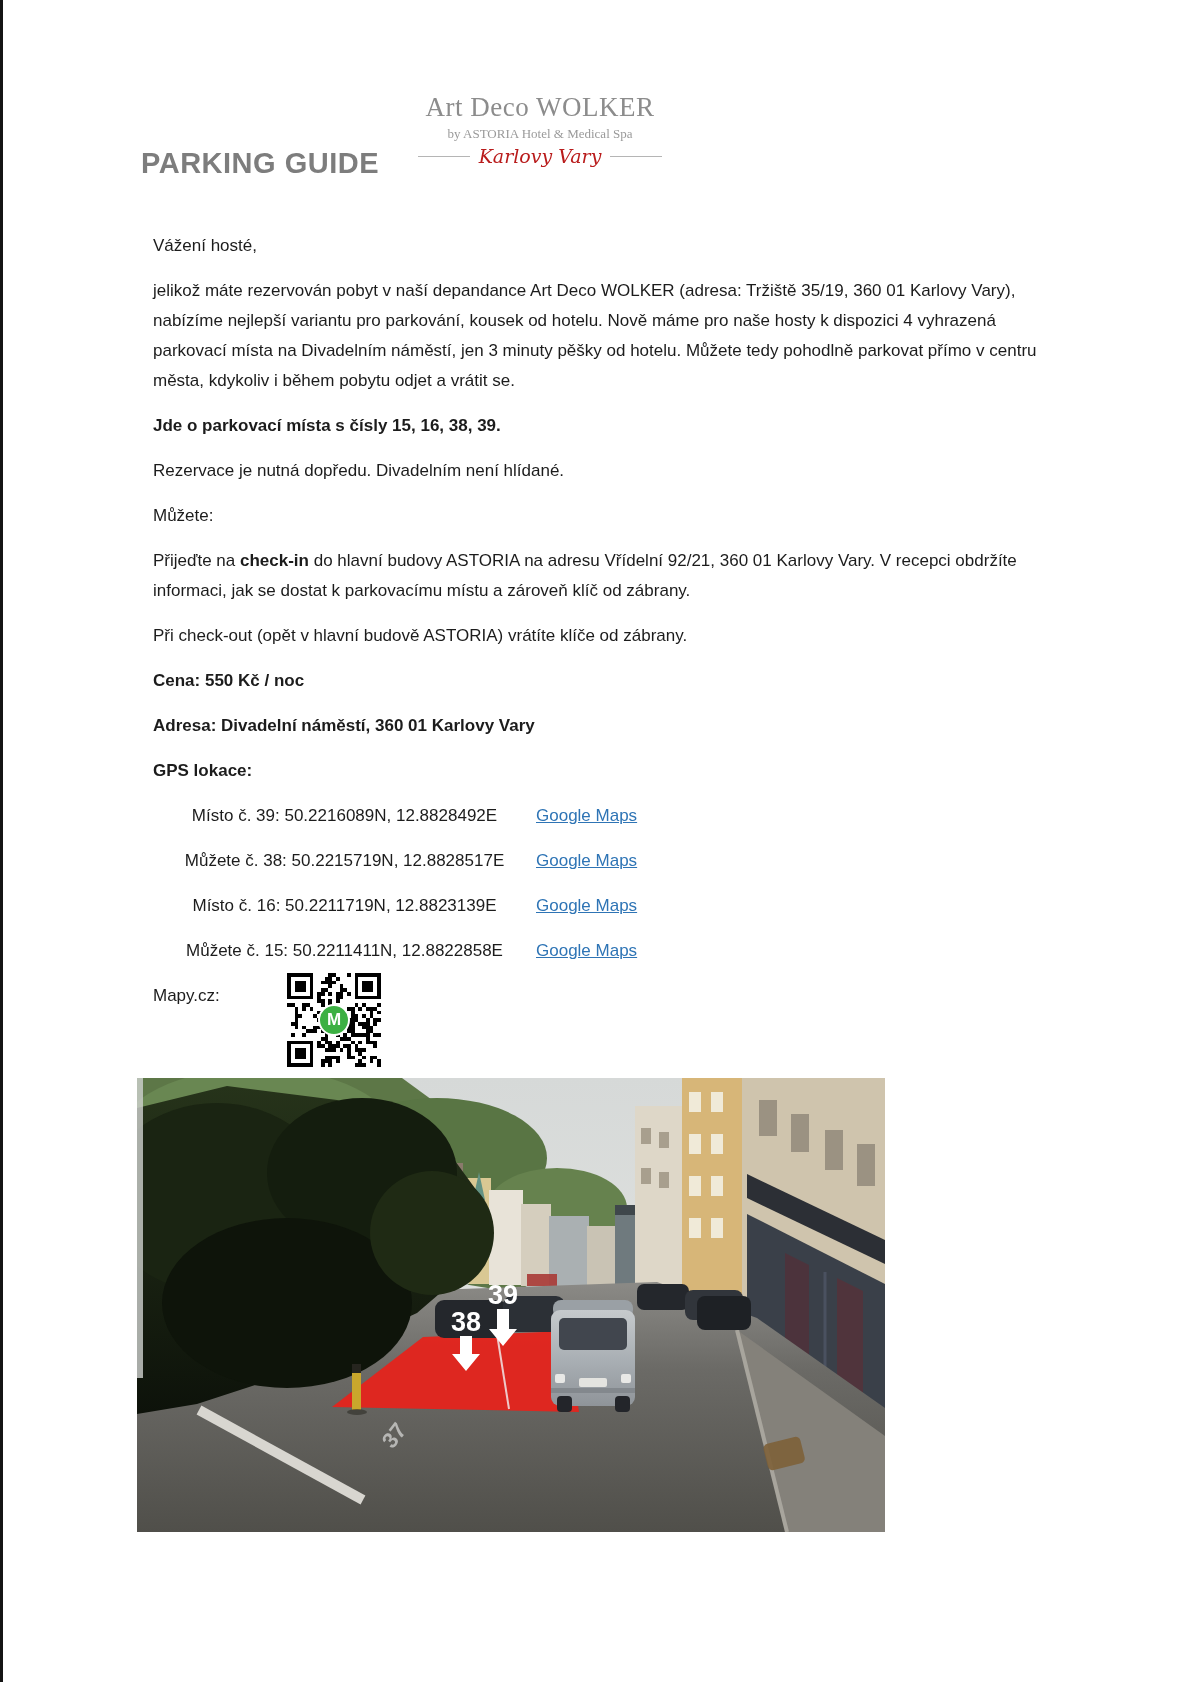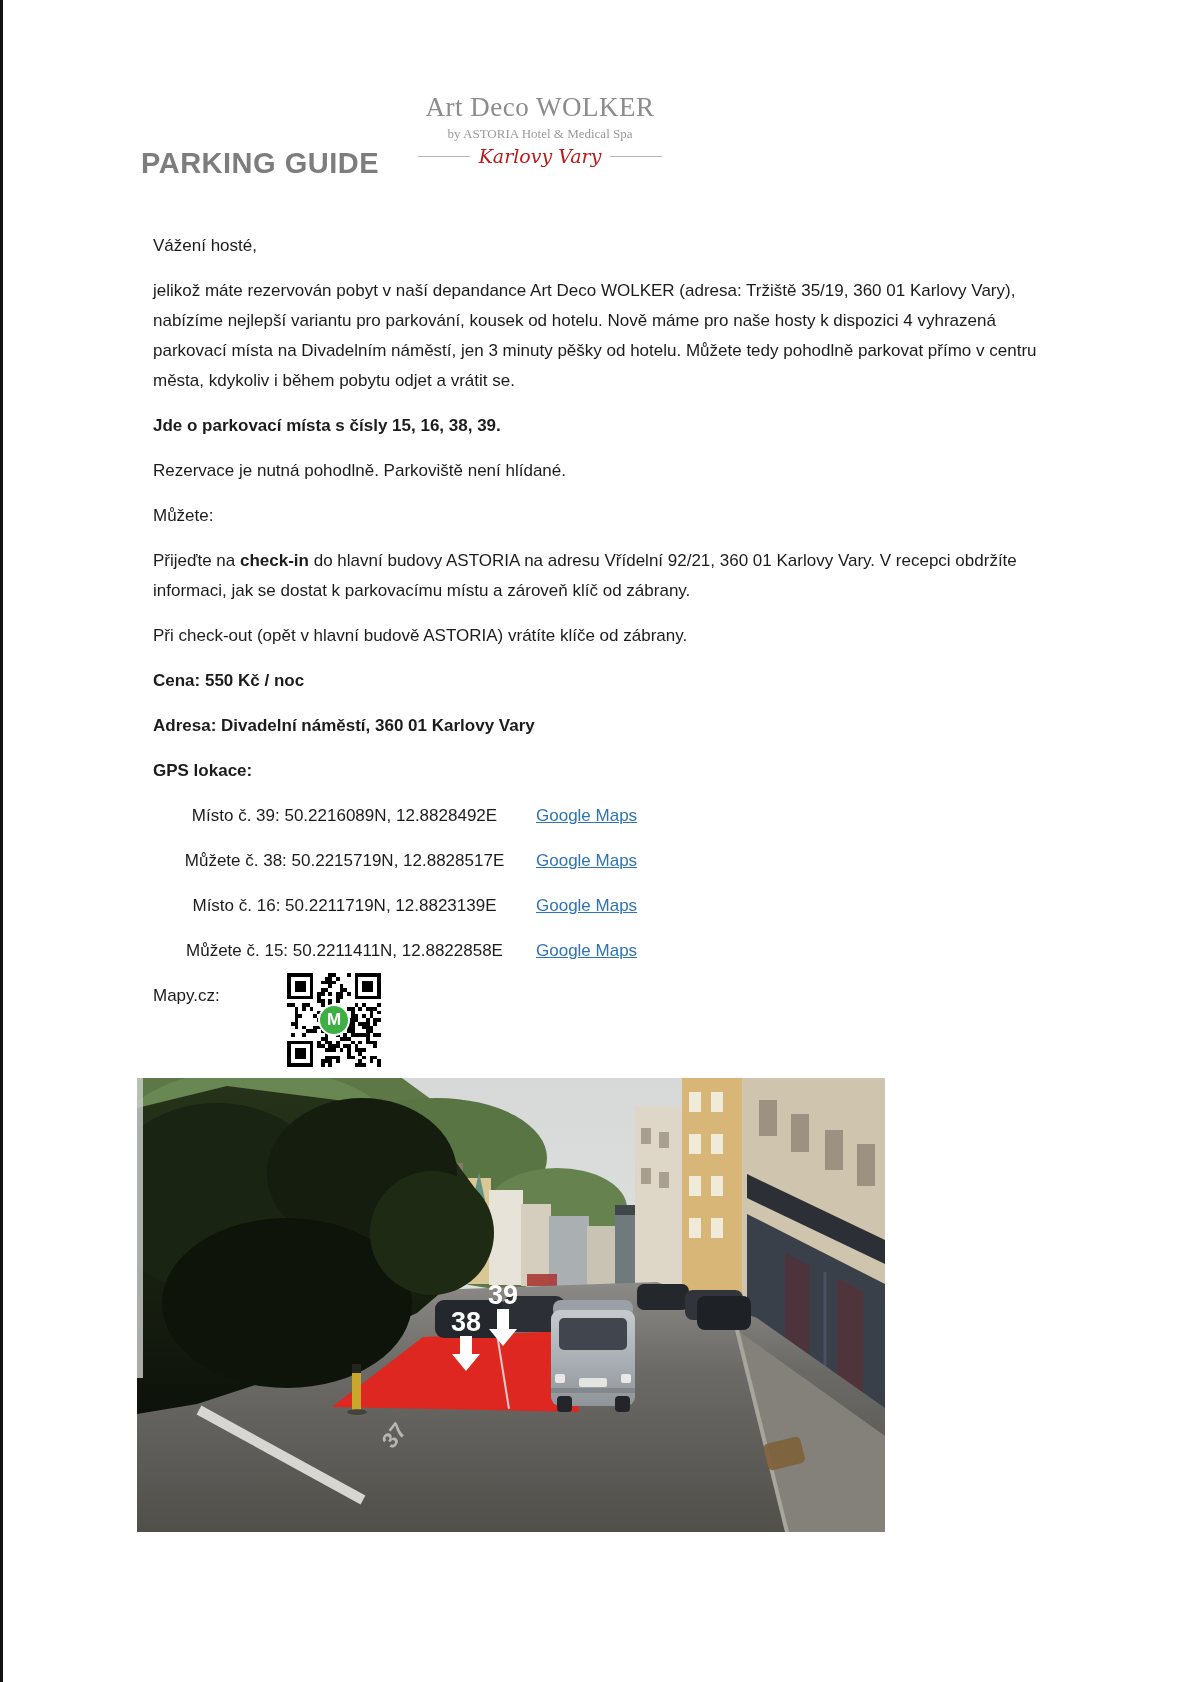--- a/index.html
+++ b/index.html
@@ -47,21 +47,21 @@
     <div class="logo-sub">by ASTORIA Hotel &amp; Medical Spa</div>
     <div class="logo-city">
       <span class="dash"></span><span class="city-text">Karlovy Vary</span><span class="dash"></span>
     </div>
   </div>
 
   <div class="doc">
     <p>Vážení hosté,</p>
     <p>jelikož máte rezervován pobyt v naší depandance Art Deco WOLKER (adresa: Tržiště 35/19, 360 01 Karlovy Vary), nabízíme nejlepší variantu pro parkování, kousek od hotelu. Nově máme pro naše hosty k dispozici 4 vyhrazená parkovací místa na Divadelním náměstí, jen 3 minuty pěšky od hotelu. Můžete tedy pohodlně parkovat přímo v centru města, kdykoliv i během pobytu odjet a vrátit se.</p>
     <p class="b">Jde o parkovací místa s čísly 15, 16, 38, 39.</p>
-    <p>Rezervace je nutná pohodlně. Parkoviště není hlídané.</p>
+    <p>Rezervace je nutná dopředu. Divadelním není hlídané.</p>
     <p>Můžete:</p>
     <p><span>Přijeďte na </span><b>check-in</b><span> do hlavní budovy ASTORIA na adresu Vřídelní 92/21, 360 01 Karlovy Vary. V recepci obdržíte informaci, jak se dostat k parkovacímu místu a zároveň klíč od zábrany.</span></p>
     <p>Při check-out (opět v hlavní budově ASTORIA) vrátíte klíče od zábrany.</p>
     <p class="b">Cena: 550 Kč / noc</p>
     <p class="b">Adresa: Divadelní náměstí, 360 01 Karlovy Vary</p>
     <p class="b">GPS lokace:</p>
 
     <p class="gps-row"><span class="gps-label">Místo č. 39: 50.2216089N, 12.8828492E</span><a class="link">Google Maps</a></p>
     <p class="gps-row"><span class="gps-label">Můžete č. 38: 50.2215719N, 12.8828517E</span><a class="link">Google Maps</a></p>
     <p class="gps-row"><span class="gps-label">Místo č. 16: 50.2211719N, 12.8823139E</span><a class="link">Google Maps</a></p>

